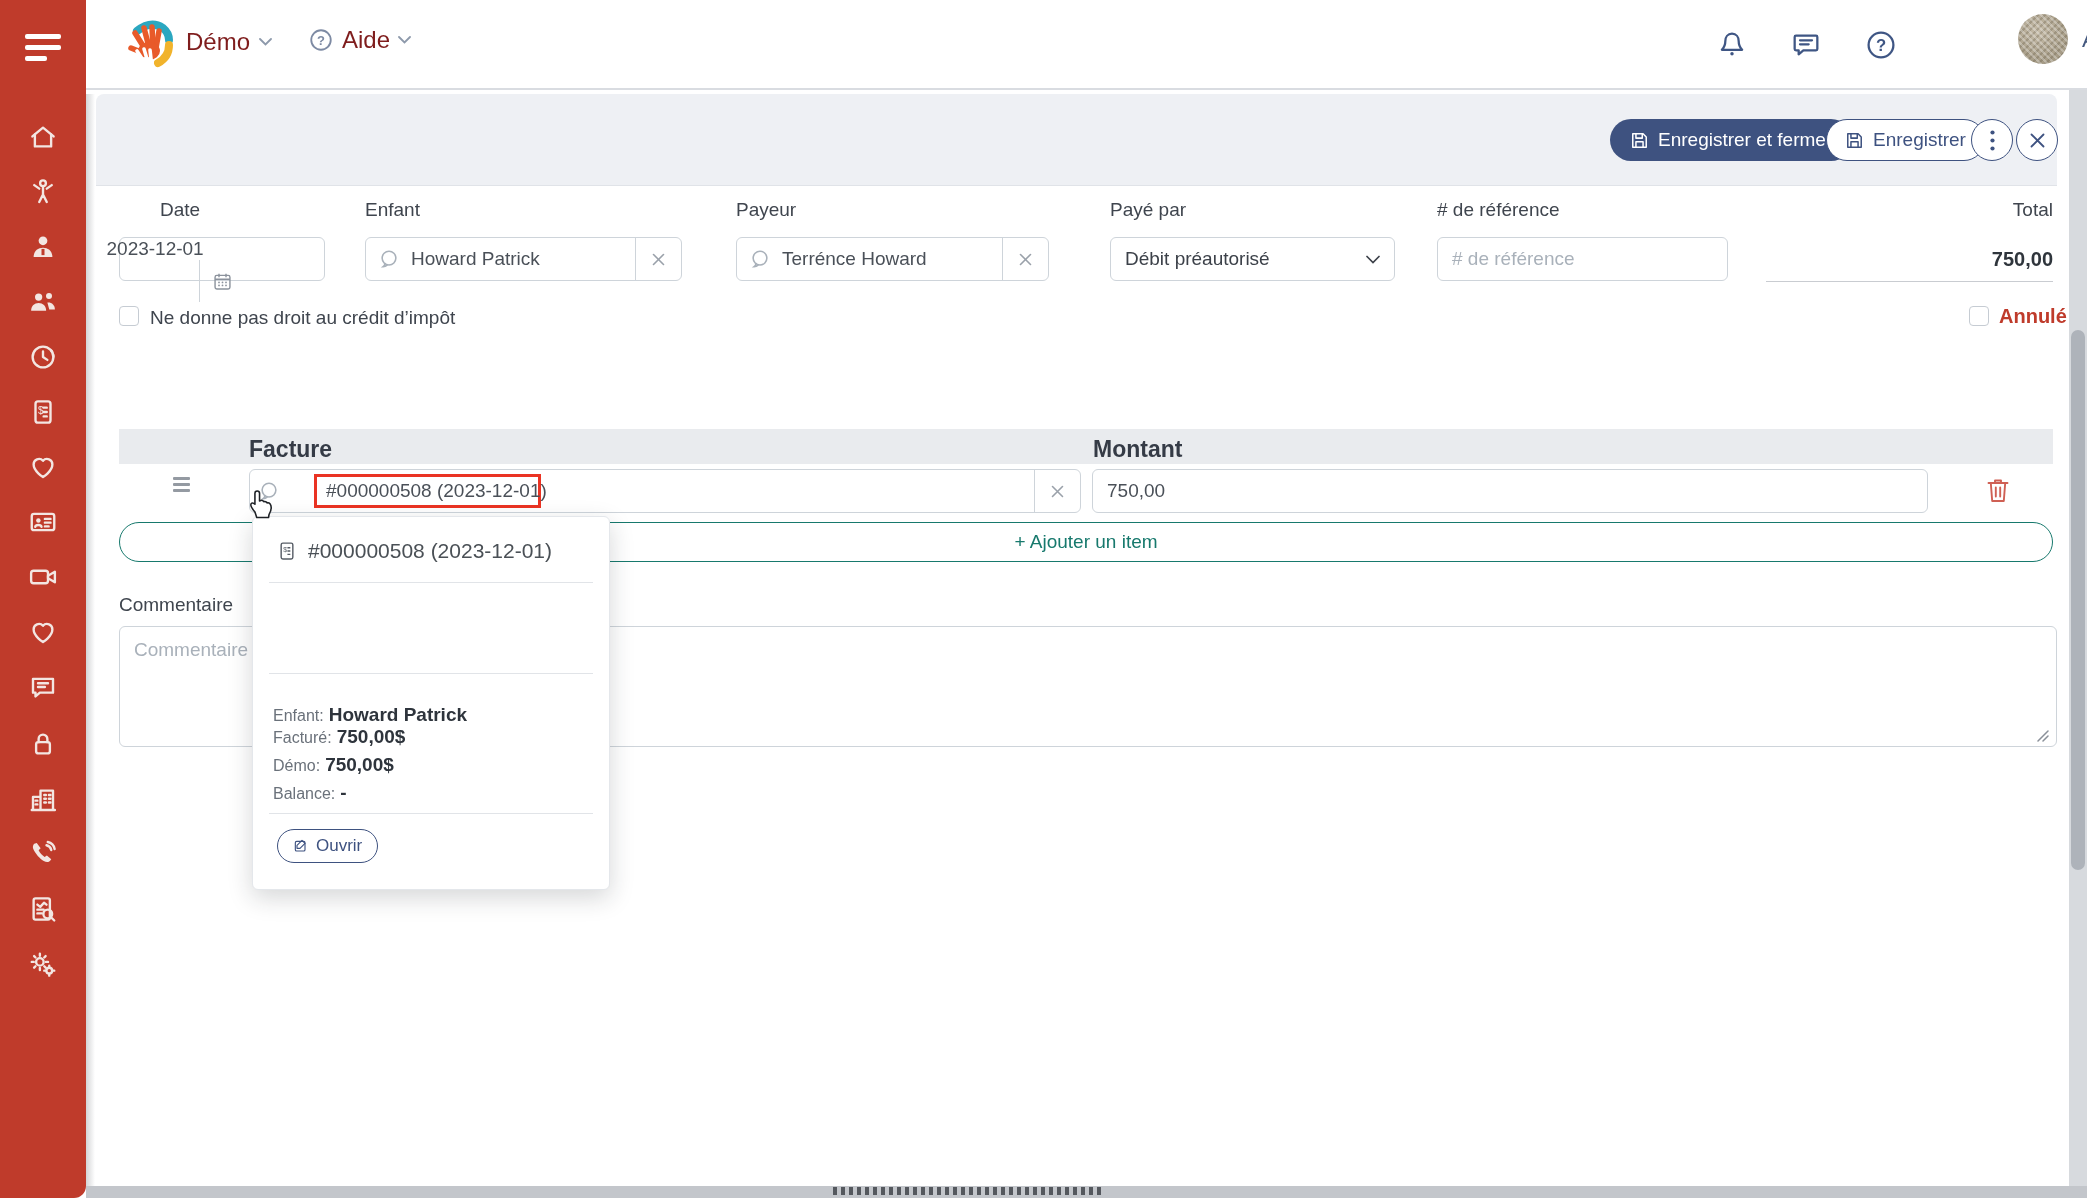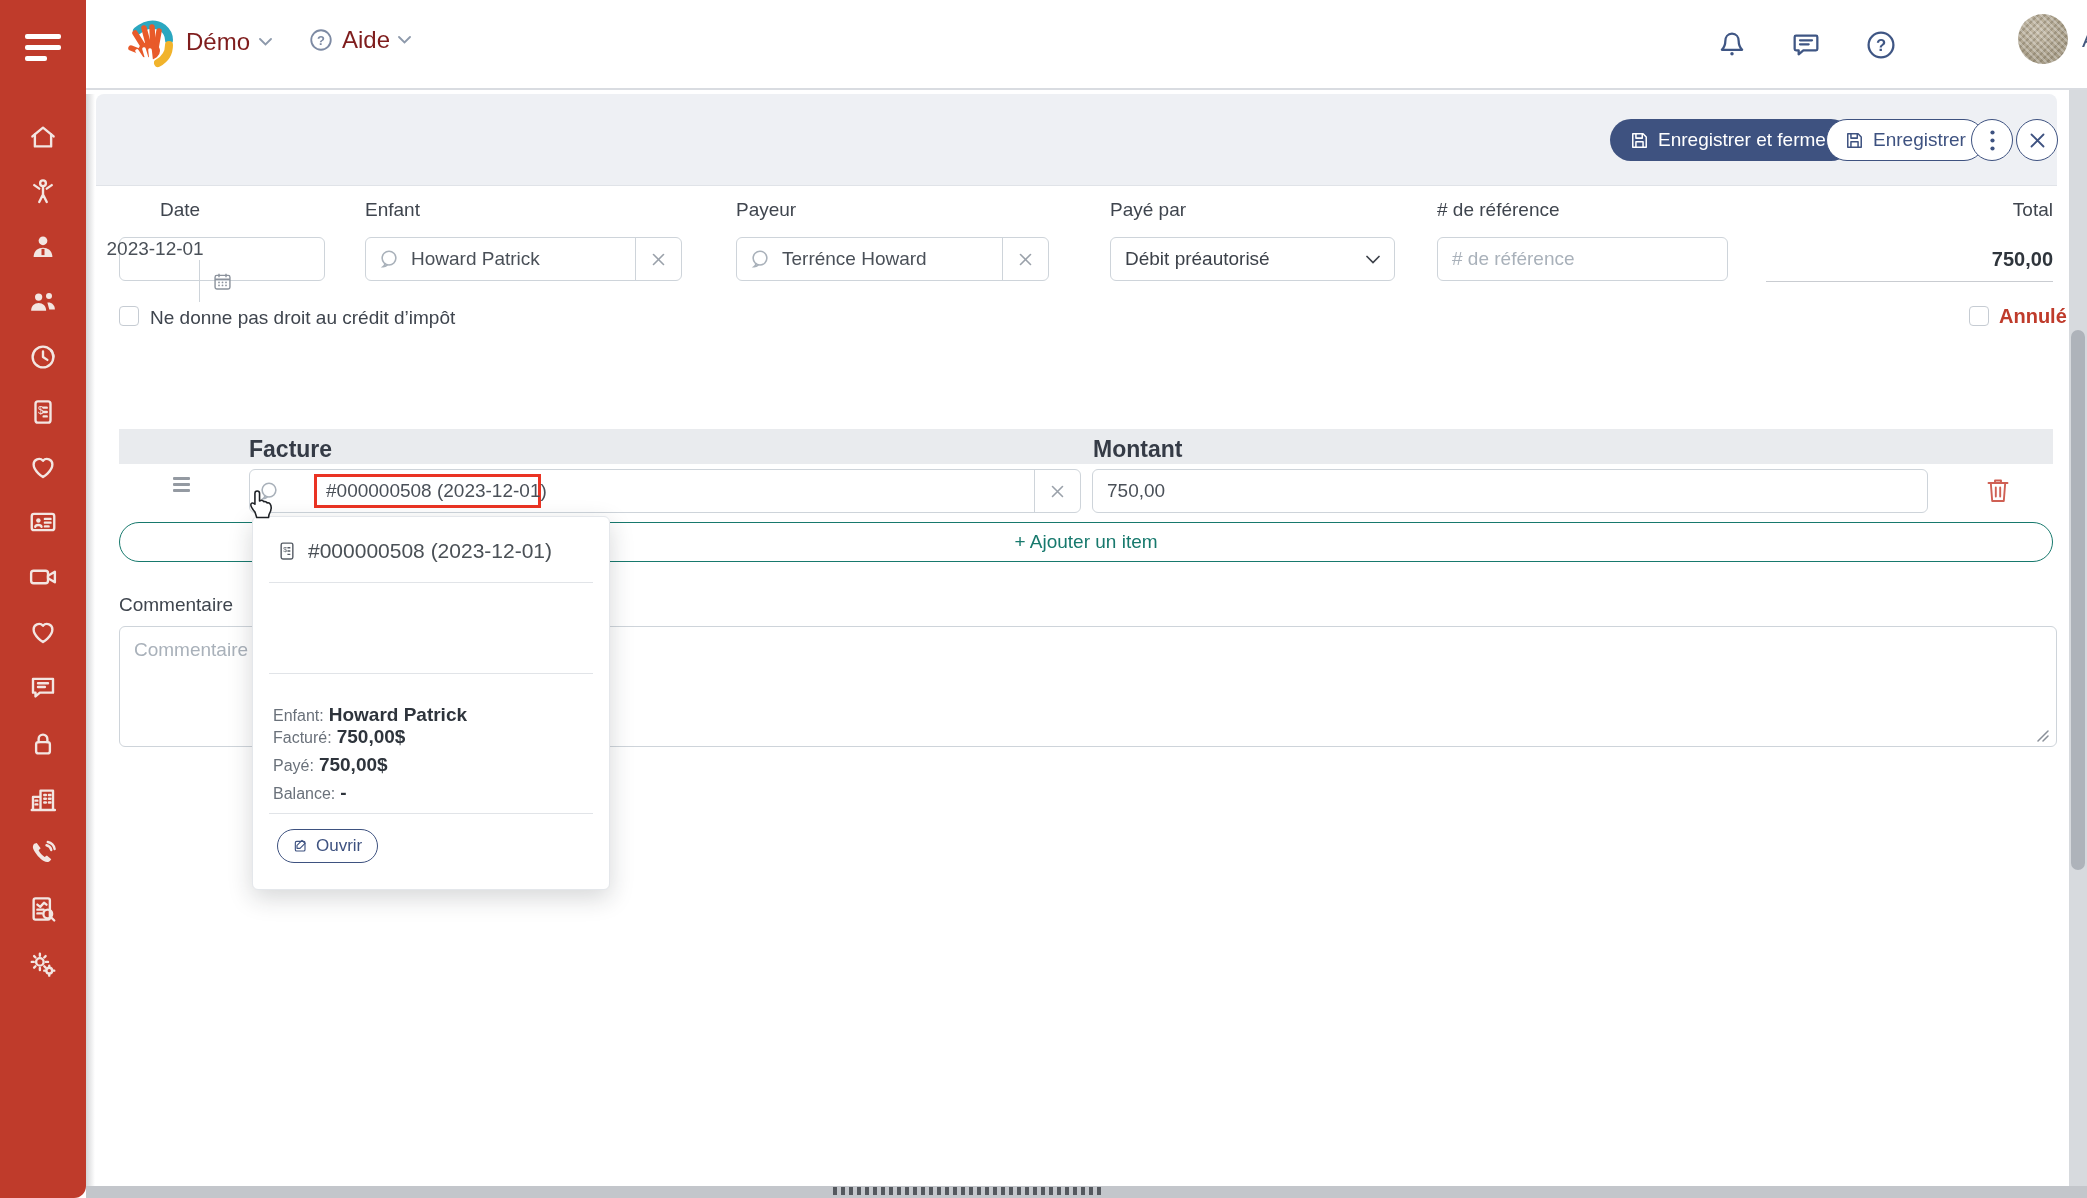--- a/index.html
+++ b/index.html
@@ -484,21 +484,21 @@
       <span>#000000508 (2023-12-01)</span>
     </div>
     <div class="pdiv" style="top:65px;"></div>
     <div class="pdiv" style="top:156px;"></div>
 
     <div class="prow" style="top:187px;">
       <span>Enfant:</span><b>Howard Patrick</b></div>
     <div class="prow" style="top:209px;">
       <span>Facturé:</span><b>750,00$</b></div>
     <div class="prow" style="top:237px;">
-      <span>Payé:</span><b>750,00$</b></div>
+      <span>Démo:</span><b>750,00$</b></div>
     <div class="prow" style="top:265px;">
       <span>Balance:</span><b>-</b></div>
 
     <div class="pdiv" style="top:296px;"></div>
     <div id="open-btn">
       <svg width="16" height="16" viewBox="0 0 24 24">
         <g stroke="#3e5280" stroke-width="1.7" fill="none" stroke-linejoin="round">
           <rect x="3.5" y="5" width="14.5" height="14.5" rx="2"></rect>
             <path d="M13.5 3.5l4.5 4.5L10.5 15.5H6v-4.5z"></path>
           </g>

